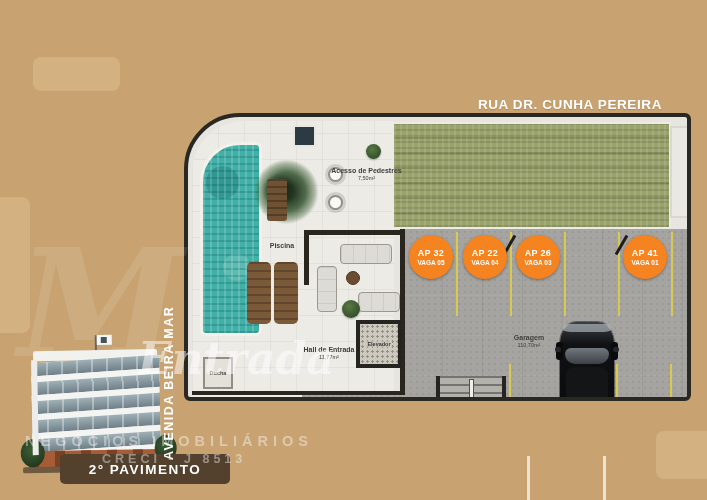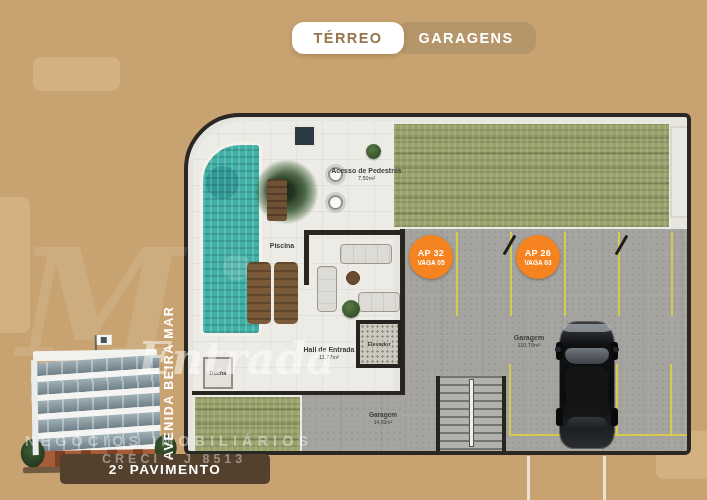--- a/index.html
+++ b/index.html
@@ -20,21 +20,21 @@
   .tab-garagens { left:396px; top:22px; width:140px; background:#b5966b; color:#ffffff; z-index:2; }
 
   
   .street-top { position:absolute; left:410px; top:97px; width:252px; text-align:right; color:#fff;
                 font-weight:bold; font-size:13.5px; letter-spacing:0.6px; text-shadow:0 1px 1px rgba(120,90,40,0.35); z-index:5;}
   .street-left { position:absolute; left:162px; top:292px; height:182px; width:20px; writing-mode:vertical-rl;
                  transform:rotate(180deg); text-align:center; color:#fff; font-weight:bold; font-size:12.5px;
                  letter-spacing:1.5px; z-index:30; }
 
   
-  .plan { position:absolute; left:184px; top:113px; width:507px; height:342px; background:#e7e5e0;
+  .plan { position:absolute; left:184px; top:113px; width:507px; height:288px; background:#e7e5e0;
           border:4px solid #2a2822; border-radius:56px 6px 6px 6px; overflow:hidden; z-index:4; }
 
   
   .deck { position:absolute; left:4px; top:4px; width:202px; height:273px; background-color:#edebe6; border-radius:52px 0 0 0;
           background-image:repeating-linear-gradient(0deg, rgba(0,0,0,0.045) 0 1px, transparent 1px 26px),
                            repeating-linear-gradient(90deg, rgba(0,0,0,0.045) 0 1px, transparent 1px 26px); }
   .hatch { background-color:#9aa36c;
            background-image:repeating-linear-gradient(90deg, rgba(255,255,255,0.10) 0 2px, transparent 2px 6px),
                             repeating-linear-gradient(0deg, rgba(0,0,0,0.10) 0 2px, transparent 2px 6px),
                             repeating-linear-gradient(0deg, transparent 0 13px, rgba(70,80,40,0.30) 13px 15px);
@@ -163,40 +163,35 @@
   .bld-pillar { position:absolute; left:6px; top:17px; width:6px; height:95px; background:#ececea; z-index:2; }
   .bld-base { position:absolute; left:2px; top:108px; width:146px; height:18px; background:#a65c36;
               background-image:repeating-linear-gradient(90deg, #7c4124 0 10px, transparent 10px 26px); }
   .bld-street { position:absolute; left:-4px; top:124px; width:160px; height:6px; background:#6e5a40; border-radius:2px; }
   .bld-green-l { position:absolute; left:-6px; top:96px; width:24px; height:28px; border-radius:50%;
                  background:radial-gradient(circle at 45% 40%, #3c5c33, #24391f 75%); }
   .bld-green-r { position:absolute; left:128px; top:94px; width:22px; height:26px; border-radius:50%;
                  background:radial-gradient(circle at 45% 40%, #3c5c33, #24391f 75%); }
 
   
-  .floor-pill { position:absolute; left:60px; top:454px; width:210px; height:30px; background:#53412d; border-radius:5px;
+  .floor-pill { position:absolute; left:60px; top:454px; width:170px; height:30px; background:#53412d; border-radius:5px;
                 display:flex; align-items:center; justify-content:center; color:#fff; font-weight:bold;
                 font-size:13.5px; letter-spacing:1.5px; z-index:20; }
 </style>
 </head>
 <body>
 
 <div class="stage">
 
   <div class="decor decor-1"></div>
   <div class="decor decor-2"></div>
   <div class="decor decor-3"></div>
 
-  <div class="tab tab-terreo">
-    <span>TÉRREO</span>
-  </div>
-  <div class="tab tab-garagens">
-    <span>GARAGENS</span>
-  </div>
-
+
+  <div class="street-top">RUA DR. CUNHA PEREIRA</div>
   <div class="street-left">AVENIDA BEIRA MAR</div>
 
   <div class="plan">
     <div class="deck"></div>
     <div class="green-top hatch"></div>
     <div class="sidewalk"></div>
     <div class="garage-main concrete"></div>
     <div class="garage-ext concrete"></div>
     <div class="hatch-bottom hatch"></div>
 
@@ -249,23 +244,31 @@
     <div class="yline" style="left:376px; top:115px; height:84px;"></div>
     <div class="yline" style="left:430px; top:115px; height:84px;"></div>
     <div class="yline" style="left:483px; top:115px; height:84px;"></div>
     <div class="gate" style="left:320px; top:117px;"></div>
     <div class="gate" style="left:432px; top:117px;"></div>
 
     <div class="badge" style="left:221px; top:118px;">
       <span class="ap">AP 32</span>
       <span class="vaga">VAGA 05</span>
     </div>
+    <div class="badge" style="left:275px; top:118px;">
+      <span class="ap">AP 22</span>
+      <span class="vaga">VAGA 04</span>
+    </div>
     <div class="badge" style="left:328px; top:118px;">
       <span class="ap">AP 26</span>
       <span class="vaga">VAGA 03</span>
+    </div>
+    <div class="badge" style="left:435px; top:118px;">
+      <span class="ap">AP 41</span>
+      <span class="vaga">VAGA 01</span>
     </div>
 
     <div class="rlabel" style="left:311px; top:217px; width:60px;">
       <span class="nm">Garagem</span>
       <span class="ar">110,70m²</span>
     </div>
 
     <div class="yline" style="left:321px; top:247px; height:72px;"></div>
     <div class="yline" style="left:373px; top:247px; height:72px;"></div>
     <div class="yline" style="left:428px; top:247px; height:72px;"></div>

